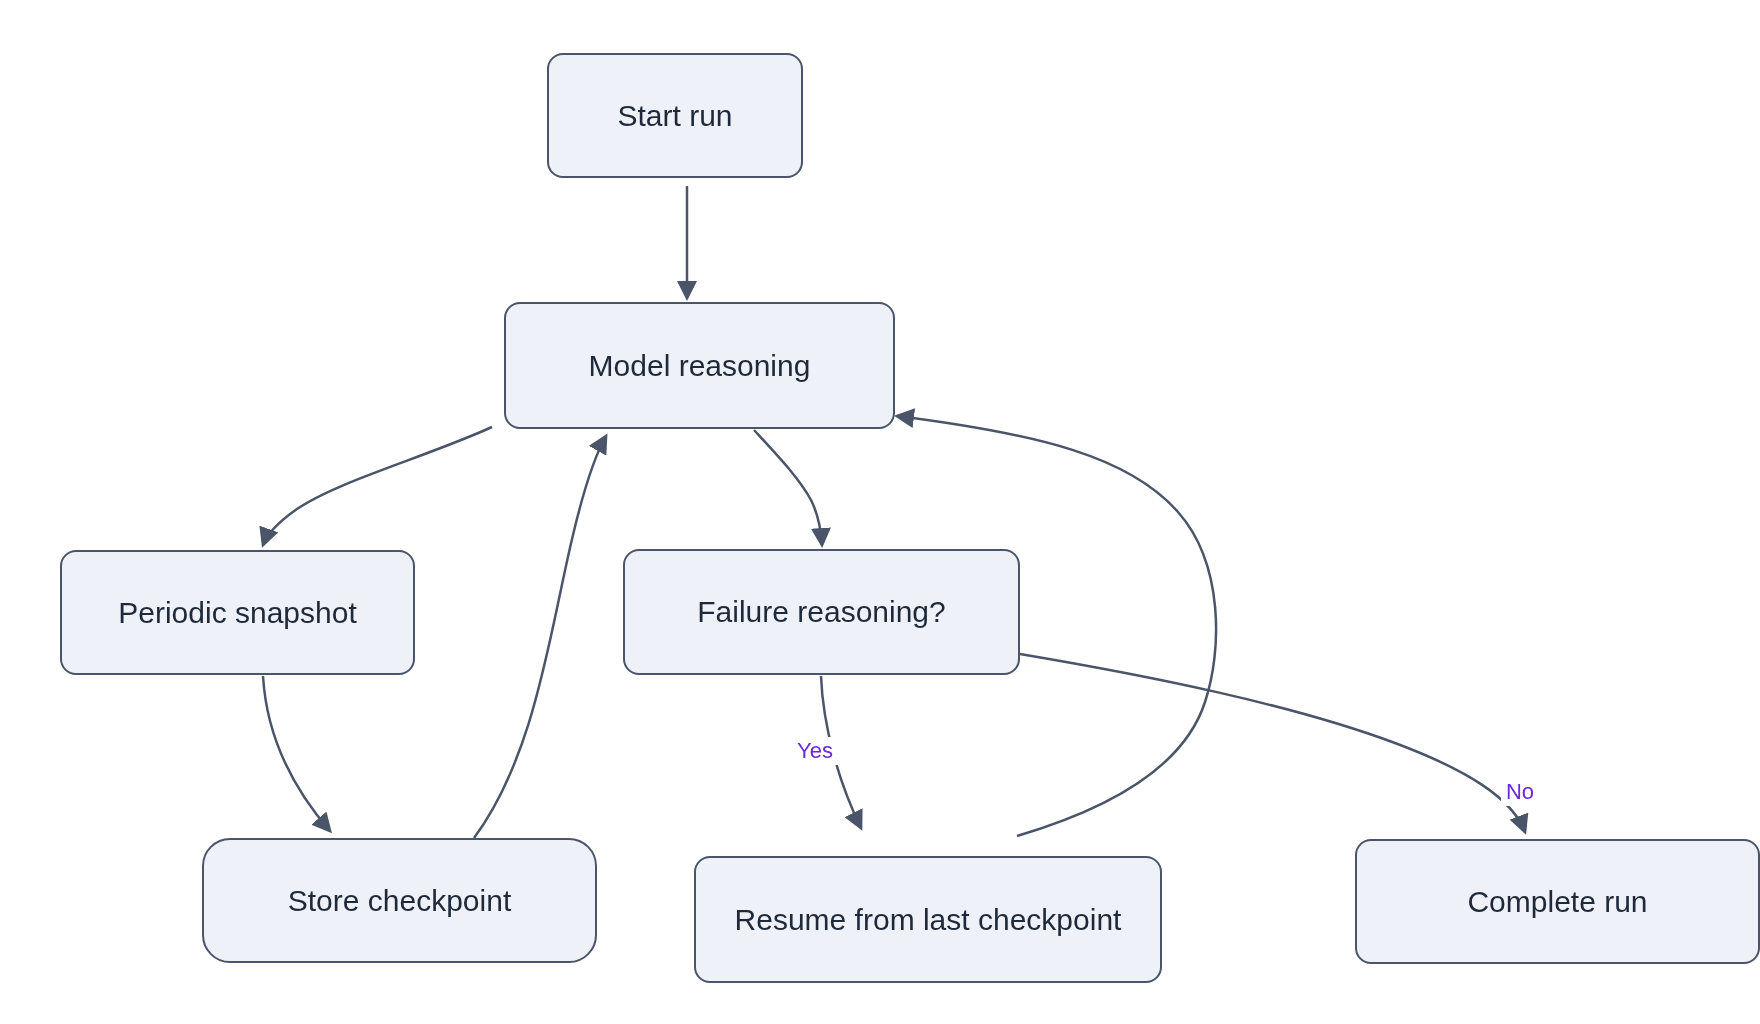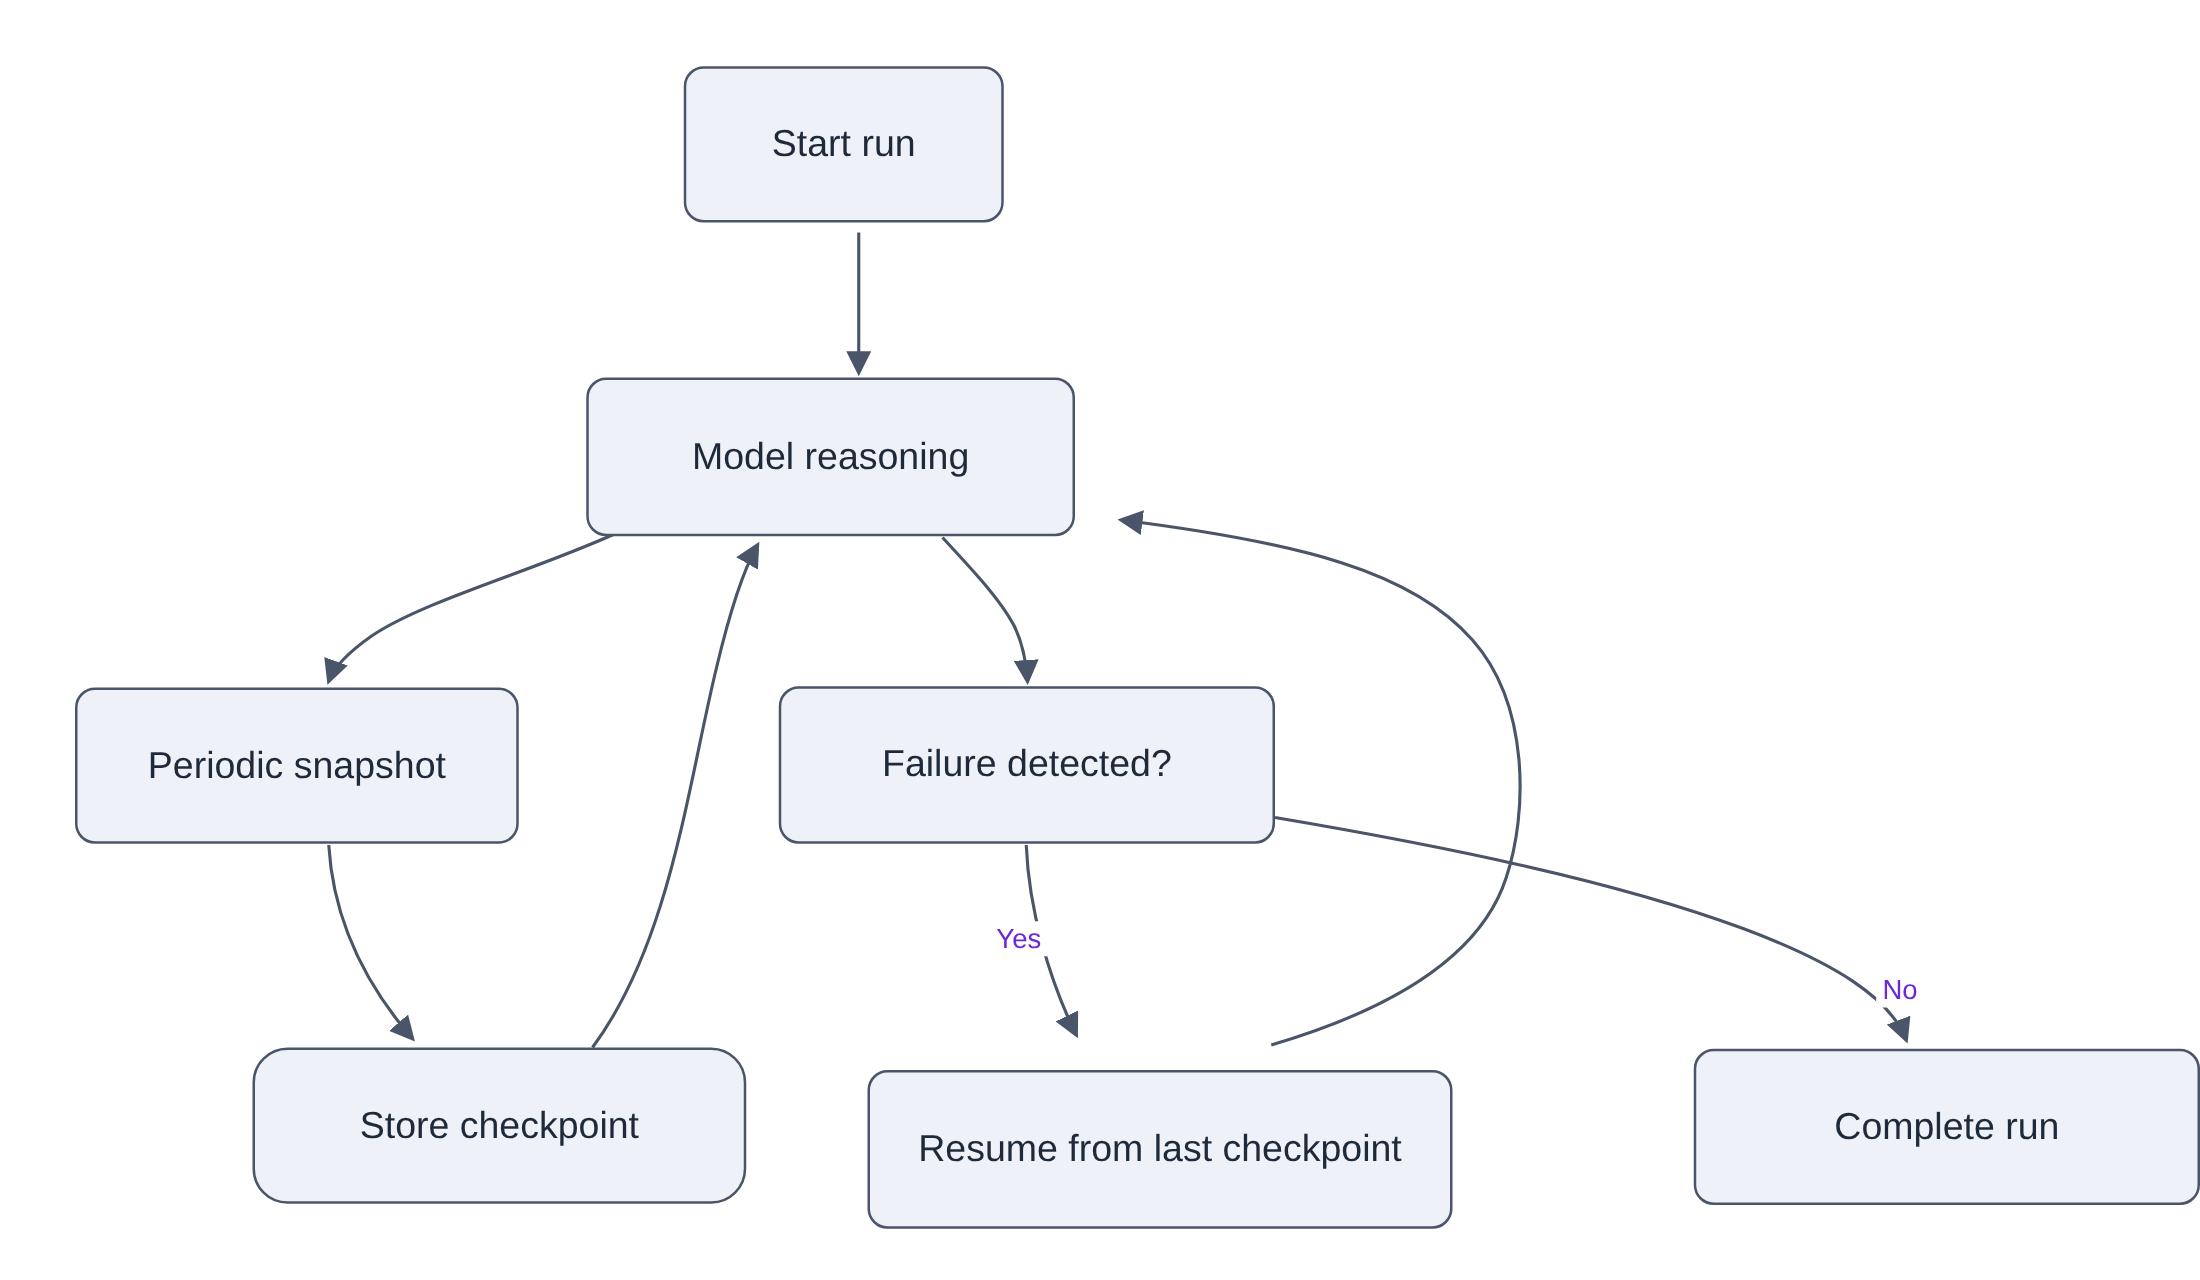--- a/index.html
+++ b/index.html
@@ -35,21 +35,21 @@
     justify-content: center;
     background: #eef1f7;
     border: 2.5px solid #4b5569;
     border-radius: 16px;
     color: #1e2a3a;
     font-size: 30px;
     line-height: 1.2;
     text-align: center;
   }
   .node-start    { left: 547px;  top: 53px;  width: 256px; height: 125px; }
-  .node-model    { left: 469px;  top: 302px; width: 391px; height: 127px; }
+  .node-model    { left: 504px;  top: 302px; width: 391px; height: 127px; }
   .node-periodic { left: 60px;   top: 550px; width: 355px; height: 125px; }
   .node-failure  { left: 623px;  top: 549px; width: 397px; height: 126px; }
   .node-store    { left: 202px;  top: 838px; width: 395px; height: 125px; border-radius: 28px; }
   .node-resume   { left: 694px;  top: 856px; width: 468px; height: 127px; }
   .node-complete { left: 1355px; top: 839px; width: 405px; height: 125px; }
   .edge-label {
     position: absolute;
     transform: translate(-50%, -50%);
     background: #ffffff;
     color: #6d28d9;
@@ -95,21 +95,21 @@
 
   <div class="node node-model">
     <span>Model reasoning</span>
   </div>
 
   <div class="node node-periodic">
     <span>Periodic snapshot</span>
   </div>
 
   <div class="node node-failure">
-    <span>Failure detected?</span>
+    <span>Failure reasoning?</span>
   </div>
 
   <div class="node node-store">
     <span>Store checkpoint</span>
   </div>
 
   <div class="node node-resume">
     <span>Resume from last checkpoint</span>
   </div>
 

